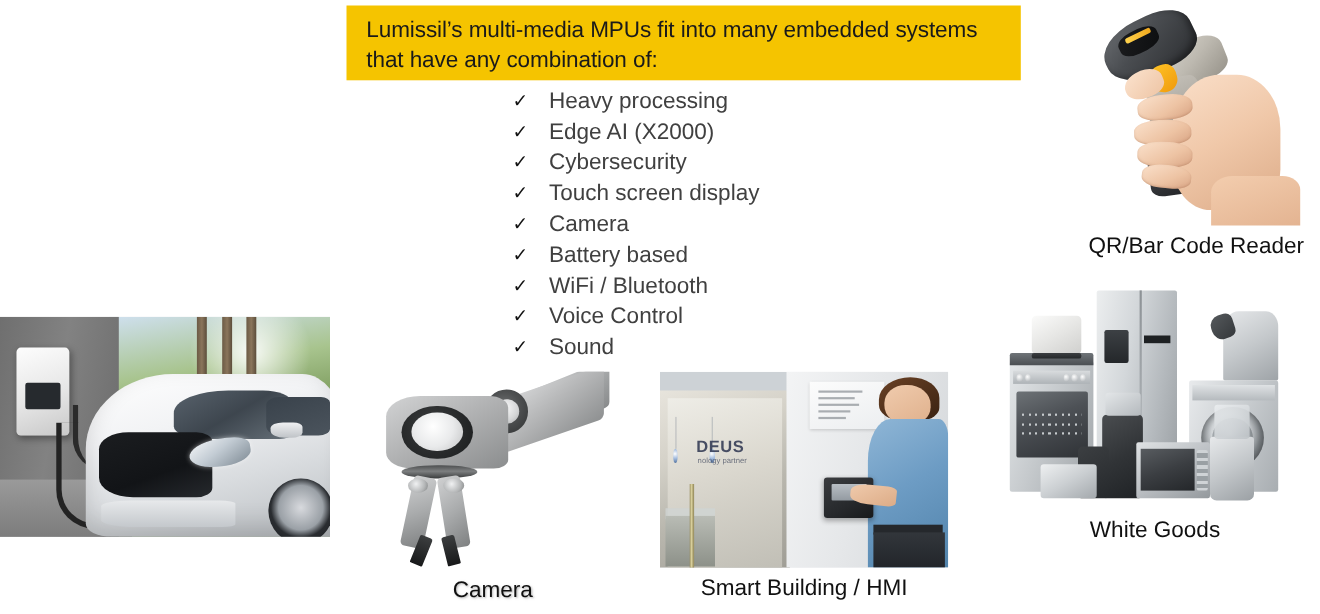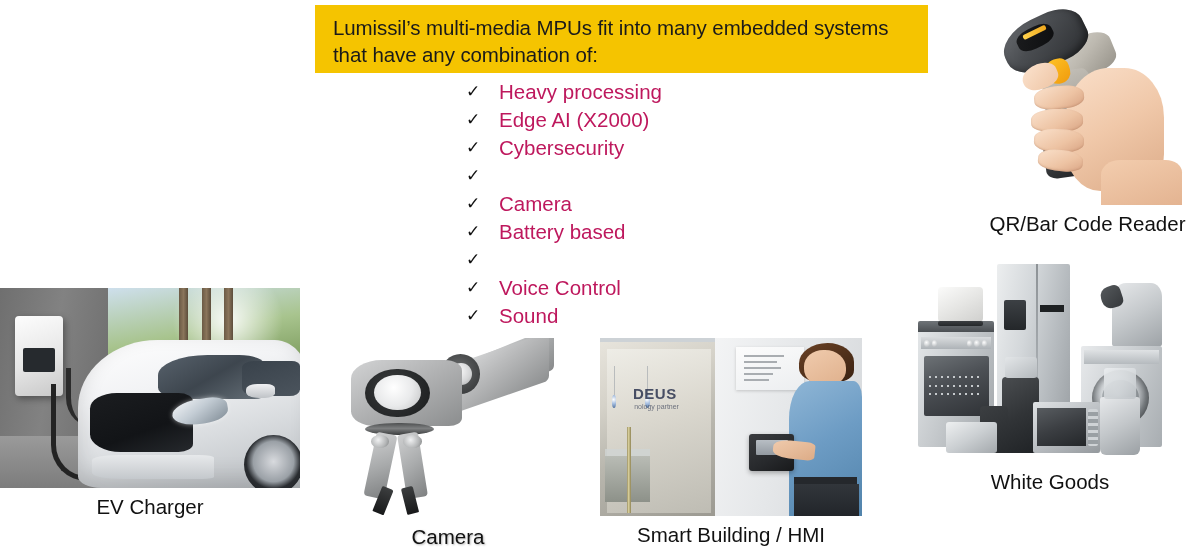--- a/index.html
+++ b/index.html
@@ -55,21 +55,21 @@
   .check-mark {
     width: 33px;
     font-size: 17px;
     line-height: 28px;
     color: #111;
     flex: 0 0 33px;
   }
   .check-label {
     font-size: 20.5px;
     line-height: 28px;
-    color: #be185d;
+    color: #404040;
     white-space: nowrap;
   }
 
   
   .figure {
     position: absolute;
   }
   .figure .frame {
     position: relative;
     overflow: hidden;
@@ -371,21 +371,21 @@
     width:5%; height:15%;
     background: linear-gradient(#3c3e3f, #18191a);
     border-radius: 2px 2px 1px 1px;
   }
   .rb-tip.t1 { left: 19%; transform: rotate(22deg); }
   .rb-tip.t2 { left: 31%; transform: rotate(-14deg); }
 
   
   .sb-bg { position:absolute; inset:0; background:#cdd2d6; }
   .sb-glassdoor {
-    position:absolute; left:0; top:4px; width:45%; height:100%;
+    position:absolute; left:0; top:17px; width:45%; height:100%;
     background: linear-gradient(155deg, #e7e4dc 0%, #d5d2c9 28%, #b9b7ae 55%, #9a9890 100%);
   }
   .sb-glass-inner {
     position:absolute; left:6%; top:4%; width:88%; height:92%;
     background: linear-gradient(165deg, #efeee8 0%, #dedbd2 40%, #c2c0b7 100%);
     opacity:.9;
   }
   .sb-logo {
     position:absolute; left:28%; top:24%;
     font-size: 15px; font-weight: 700;
@@ -742,31 +742,33 @@
     <div class="check-row">
       <span class="check-mark">✓</span>
       <span class="check-label">Edge AI (X2000)</span>
     </div>
     <div class="check-row">
       <span class="check-mark">✓</span>
       <span class="check-label">Cybersecurity</span>
     </div>
     <div class="check-row">
       <span class="check-mark">✓</span>
+      <span class="check-label">Touch screen display</span>
     </div>
     <div class="check-row">
       <span class="check-mark">✓</span>
       <span class="check-label">Camera</span>
     </div>
     <div class="check-row">
       <span class="check-mark">✓</span>
       <span class="check-label">Battery based</span>
     </div>
     <div class="check-row">
       <span class="check-mark">✓</span>
+      <span class="check-label">WiFi / Bluetooth</span>
     </div>
     <div class="check-row">
       <span class="check-mark">✓</span>
       <span class="check-label">Voice Control</span>
     </div>
     <div class="check-row">
       <span class="check-mark">✓</span>
       <span class="check-label">Sound</span>
     </div>
   </div>
@@ -790,21 +792,20 @@
       <div class="ev-car">
         <div class="ev-windshield"></div>
         <div class="ev-sidewin"></div>
         <div class="ev-mirror"></div>
         <div class="ev-grille"></div>
         <div class="ev-headlight"></div>
         <div class="ev-bumper"></div>
         <div class="ev-wheel"></div>
       </div>
     </div>
-    <div class="caption">EV Charger</div>
   </div>
 
   <div class="figure" id="fig-robot">
     <div class="frame">
       <div class="rb-bg"></div>
       <div class="rb-upper2"></div>
       <div class="rb-upper"></div>
       <div class="rb-joint-mid"></div>
       <div class="rb-forearm"></div>
       <div class="rb-hub">

